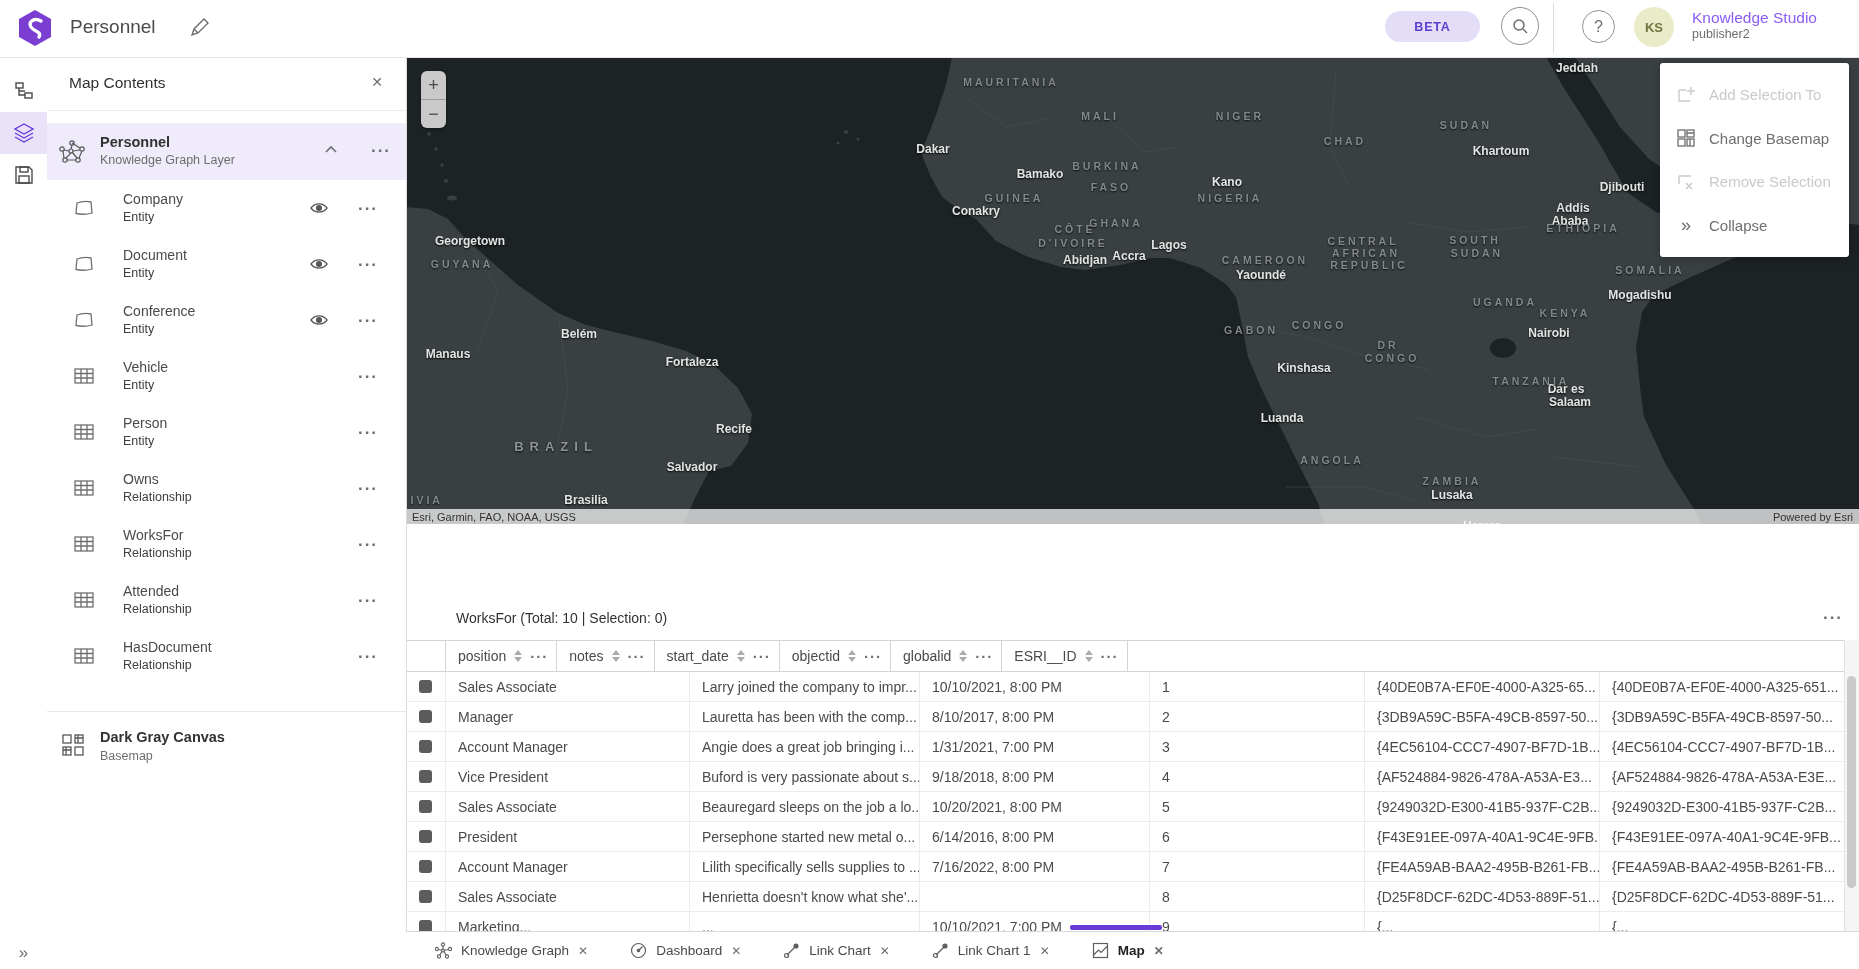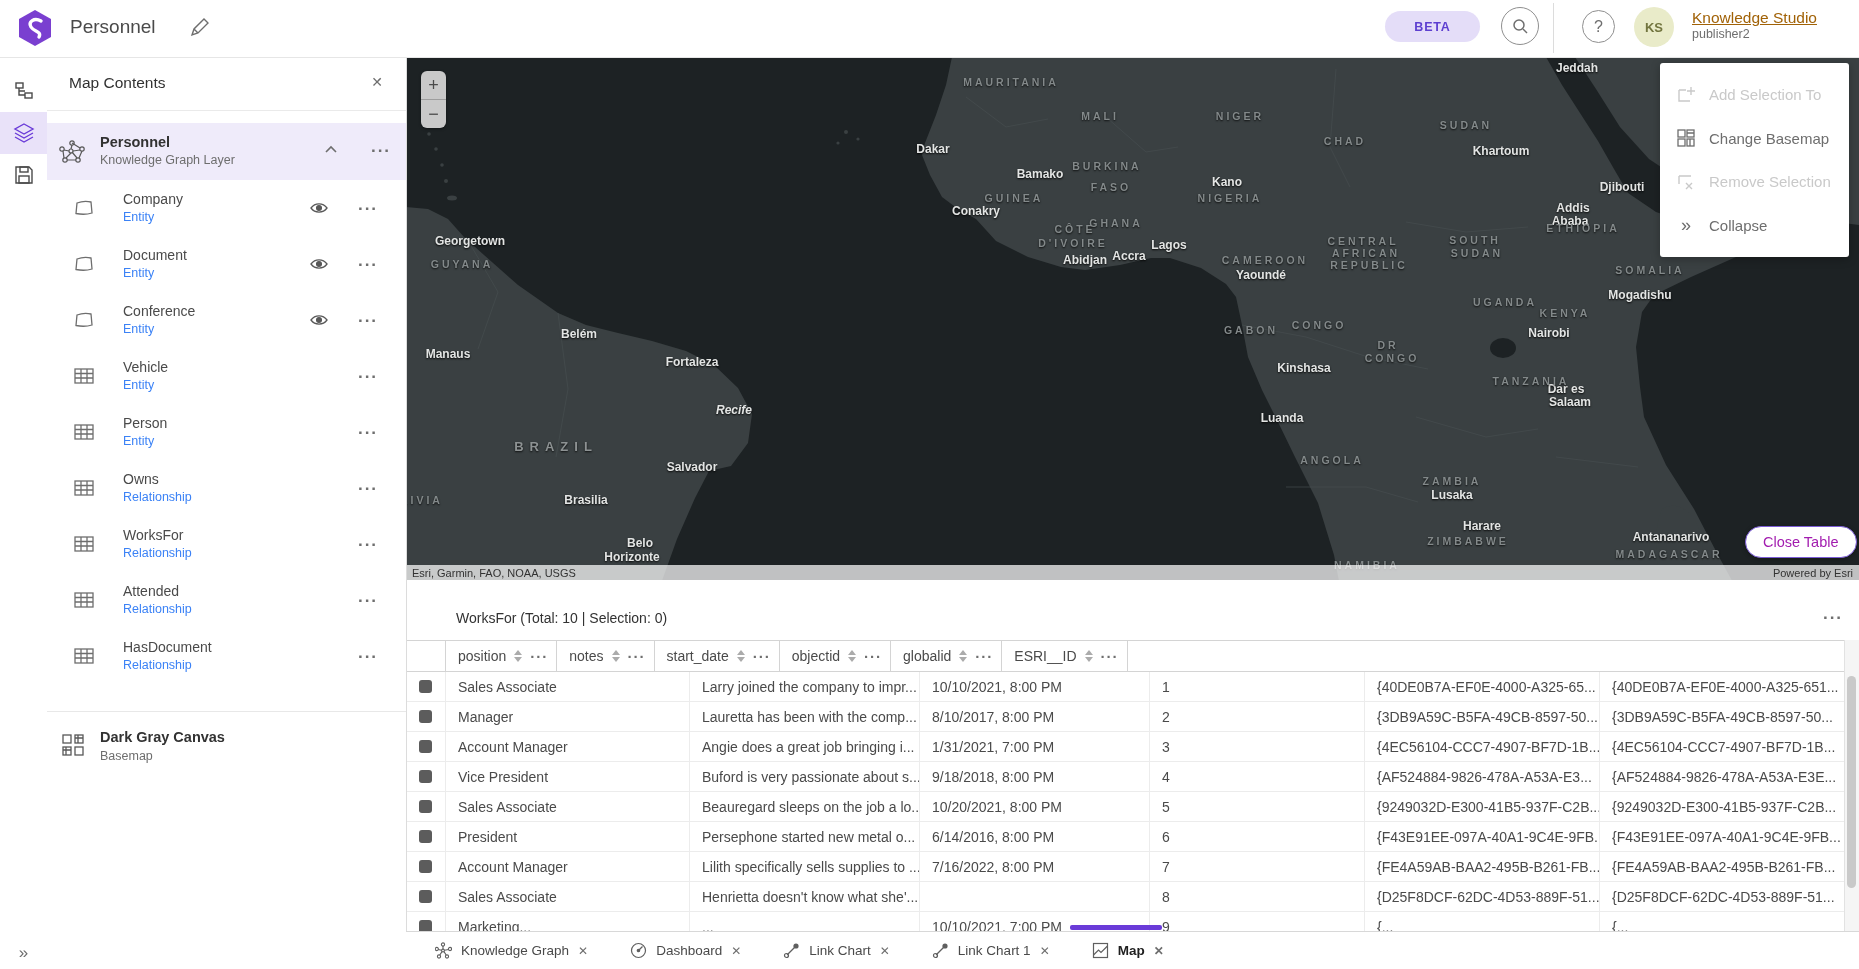--- a/index.html
+++ b/index.html
@@ -17,21 +17,21 @@
              display:flex;align-items:center;justify-content:center;}
   .circle-btn{position:absolute;border:1px solid #8f8f8f;border-radius:50%;display:flex;
               align-items:center;justify-content:center;color:#6e6e6e;background:#fff;cursor:pointer;}
   .search-btn{left:1501px;top:7px;width:36px;height:36px;}
   .help-btn{left:1582px;top:10px;width:31px;height:31px;font-size:16px;}
   .header-divider{position:absolute;left:1553px;top:3px;width:1px;height:50px;background:#dcdcdc;}
   .avatar{position:absolute;left:1634px;top:7px;width:40px;height:40px;border-radius:50%;
           background:#e9ebc9;color:#72753f;font-size:13px;font-weight:bold;
           display:flex;align-items:center;justify-content:center;cursor:pointer;}
   .account{position:absolute;left:1692px;top:8px;line-height:1.25;}
-  .account .name{font-size:15.5px;color:#a16207;text-decoration:underline;}
+  .account .name{font-size:15.5px;color:#8b5cf6;}
   .account .user{font-size:12.5px;color:#6e6e6e;}
   
   .iconstrip{position:absolute;left:0;top:57px;width:47px;height:912px;background:#fff;
              border-right:1px solid #e4e4e4;z-index:20;}
   .strip-btn{position:absolute;left:0;width:47px;height:42px;display:flex;align-items:center;
              justify-content:center;color:#4a4a4a;cursor:pointer;}
   .strip-btn.active{background:#e9e2f9;color:#6a3bd8;}
   .strip-expand{position:absolute;left:0;bottom:6px;width:47px;text-align:center;
                 color:#6e6e6e;font-size:17px;cursor:pointer;}
   
@@ -44,30 +44,30 @@
   .group-icon{position:absolute;left:12px;top:16px;color:#585858;}
   .group-name{position:absolute;left:53px;top:11px;font-size:14.5px;font-weight:bold;color:#323232;}
   .group-sub{position:absolute;left:53px;top:30px;font-size:12.5px;color:#6e6e6e;}
   .group-chevron{position:absolute;left:276px;top:19px;color:#6e6e6e;cursor:pointer;}
   .dots{color:#6e6e6e;font-size:17px;font-weight:bold;letter-spacing:1px;cursor:pointer;line-height:1;}
   .group-dots{position:absolute;left:324px;top:19px;}
   .layer-list{position:absolute;left:0;top:123px;width:359px;}
   .layer-row{position:relative;height:56px;}
   .layer-icon{position:absolute;left:25px;top:16px;color:#6e6e6e;}
   .layer-name{position:absolute;left:76px;top:11px;font-size:14px;color:#4a4a4a;}
-  .layer-type{position:absolute;left:76px;top:30px;font-size:12.5px;color:#3b82f6;}
+  .layer-type{position:absolute;left:76px;top:30px;font-size:12.5px;color:#404040;}
   .layer-eye{position:absolute;left:262px;top:18px;color:#585858;cursor:pointer;}
   .layer-dots{position:absolute;left:311px;top:20px;}
   .panel-divider{position:absolute;left:0;top:654px;width:359px;height:1px;background:#e8e8e8;}
   .basemap-row{position:absolute;left:0;top:661px;width:359px;height:56px;}
   .basemap-icon{position:absolute;left:13px;top:14px;color:#585858;}
   .basemap-name{position:absolute;left:53px;top:11px;font-size:14.5px;font-weight:bold;color:#323232;}
   .basemap-type{position:absolute;left:53px;top:31px;font-size:12.5px;color:#6e6e6e;}
   
-  .map{position:absolute;left:406px;top:57px;width:1453px;height:523px;background:#1d2224;overflow:hidden;}
+  .map{position:absolute;left:406px;top:57px;width:1453px;height:467px;background:#1d2224;overflow:hidden;}
   .map-label{position:absolute;transform:translate(-50%,-50%);white-space:pre;pointer-events:none;}
   .map-label.city{font-size:12px;font-weight:bold;color:#e3e5e4;text-shadow:0 1px 2px rgba(0,0,0,.95);}
   .map-label.country{font-size:10.5px;font-weight:bold;color:#83898a;letter-spacing:3px;
                      text-shadow:0 1px 2px rgba(0,0,0,.8);}
   .map-label.big{font-size:13px;letter-spacing:6px;color:#8d9293;}
   .zoomctl{position:absolute;left:15px;top:14px;width:25px;background:#c9c9c9;border-radius:6px;
            overflow:hidden;box-shadow:0 1px 3px rgba(0,0,0,.4);}
   .zoomctl .zbtn{height:28px;display:flex;align-items:center;justify-content:center;
                  color:#4a4a4a;font-size:18px;cursor:pointer;}
   .zoomctl .zbtn:first-child{border-bottom:1px solid #9e9e9e;}
@@ -410,21 +410,21 @@
         <span class="map-label city" style="left: 679px; top: 203px;">Abidjan</span>
         <span class="map-label city" style="left: 723px; top: 199px;">Accra</span>
         <span class="map-label city" style="left: 855px; top: 218px;">Yaoundé</span>
         <span class="map-label city" style="left: 64px; top: 184px;">Georgetown</span>
         <span class="map-label city" style="left: 1234px; top: 238px;">Mogadishu</span>
         <span class="map-label city" style="left: 1143px; top: 276px;">Nairobi</span>
         <span class="map-label city" style="left: 898px; top: 311px;">Kinshasa</span>
         <span class="map-label city" style="left: 173px; top: 277px;">Belém</span>
         <span class="map-label city" style="left: 42px; top: 297px;">Manaus</span>
         <span class="map-label city" style="left: 286px; top: 305px;">Fortaleza</span>
-        <span class="map-label city" style="left: 328px; top: 353px; font-style: italic;">Recife</span>
+        <span class="map-label city" style="left: 328px; top: 372px;">Recife</span>
         <span class="map-label city" style="left: 876px; top: 361px;">Luanda</span>
         <span class="map-label city" style="left: 286px; top: 410px;">Salvador</span>
         <span class="map-label city" style="left: 180px; top: 443px;">Brasilia</span>
         <span class="map-label city" style="left: 234px; top: 486px;">Belo</span>
         <span class="map-label city" style="left: 226px; top: 500px;">Horizonte</span>
         <span class="map-label city" style="left: 1046px; top: 438px; text-align: center;">Lusaka</span>
         <span class="map-label city" style="left: 1076px; top: 469px;">Harare</span>
         <span class="map-label city" style="left: 1160px; top: 332px;">Dar es</span>
         <span class="map-label city" style="left: 1164px; top: 345px;">Salaam</span>
         <span class="map-label city" style="left: 1265px; top: 480px;">Antananarivo</span>

